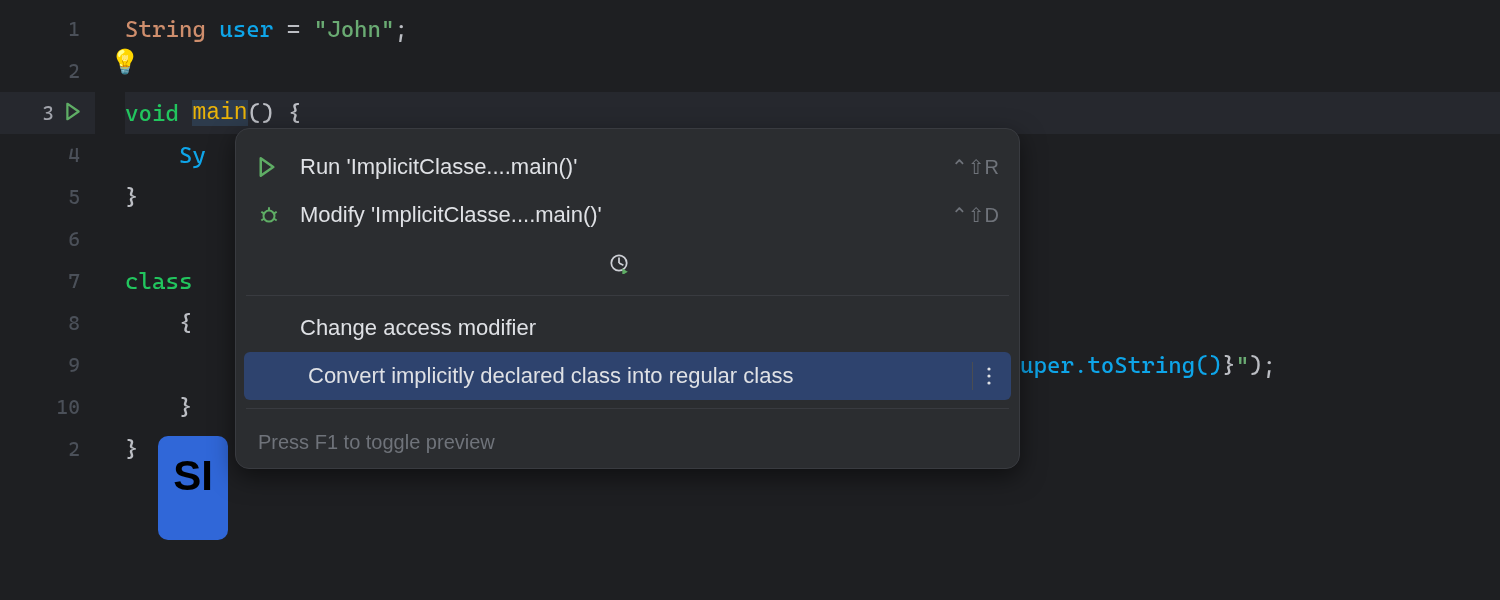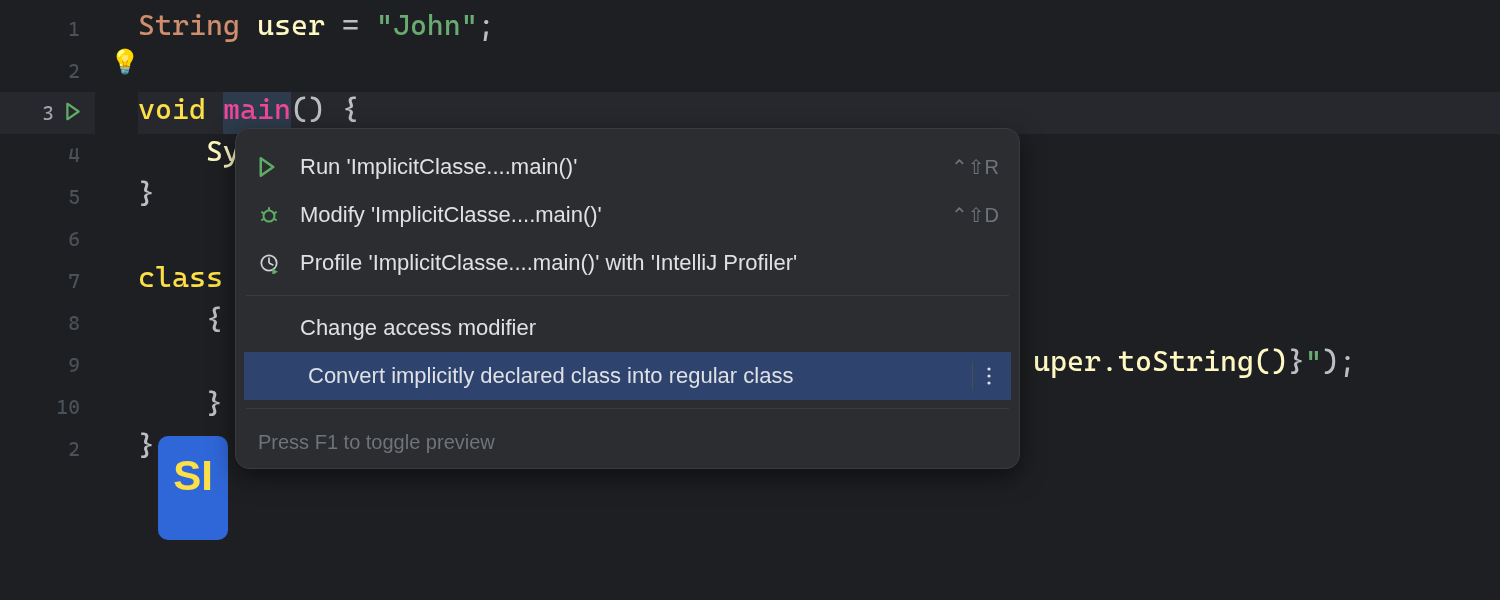--- a/index.html
+++ b/index.html
@@ -52,33 +52,33 @@
     }
     .code-area {
       flex: 1;
       padding-top: 8px;
       padding-left: 30px;
       position: relative;
     }
     .code-line {
       height: 42px;
       display: flex;
-      font-size: 29px;
+      align-items: center;
+      font-size: 23px;
       white-space: pre;
-      margin-left: 13px;
     }
     .code-line.active {
       background: #26282e;
     }
     .kw-type { color: #cf8e6d; }
-    .kw-keyword { color: #fde047; }
-    .fn-name { color: #ec4899; }
+    .kw-keyword { color: #22c55e; }
+    .fn-name { color: #eab308; font-family: Liberation Mono, monospace; }
     .str { color: #6aab73; }
     .punct { color: #bcbec4; }
-    .ident { color: #fef9c3; }
+    .ident { color: #0ea5e9; }
     .main-hl { background: rgba(86, 168, 245, 0.15); }
     
     .lightbulb {
       position: absolute;
       left: 15px;
       top: 48px;
       font-size: 24px;
     }
     
     .blue-badge {
@@ -86,21 +86,21 @@
       left: 158px;
       top: 436px;
       width: 70px;
       height: 104px;
       background: #3067d8;
       border-radius: 10px;
       display: flex;
       align-items: flex-start;
       justify-content: center;
       padding-top: 16px;
-      color: #fde047;
+      color: #000000;
       font-size: 42px;
       font-weight: bold;
       font-family: -apple-system, sans-serif;
     }
     
     .popup {
       position: absolute;
       left: 235px;
       top: 128px;
       width: 785px;
@@ -118,21 +118,21 @@
       height: 48px;
       padding: 0 20px 0 22px;
       color: #dfe1e5;
       font-size: 22px;
       cursor: pointer;
       justify-content: center;
     }
     .popup-item.selected {
       background: #2e436e;
       margin: 0 8px;
-      border-radius: 0;
+      border-radius: 6px;
     }
     .popup-icon {
       width: 36px;
       display: flex;
       align-items: center;
       margin-right: 6px;
     }
     .popup-label {
       flex: 1;
     }
@@ -248,21 +248,20 @@
   </div>
   <div class="popup-item">
     <span class="popup-icon">
         <svg width="22" height="22" viewBox="0 0 20 20">
           <circle cx="10" cy="10" r="7" fill="none" stroke="#ced0d6" stroke-width="1.6"></circle>
           <line x1="10" y1="10" x2="10" y2="5" stroke="#ced0d6" stroke-width="1.6"></line>
           <line x1="10" y1="10" x2="14" y2="12" stroke="#ced0d6" stroke-width="1.6"></line>
           <path d="M13 15 L18 18 L13 21 Z" fill="#5fad65"></path>
         </svg>
       </span>
-    <span class="popup-label">Profile 'ImplicitClasse....main()' with 'IntelliJ Profiler'</span>
   </div>
   <div class="popup-sep"></div>
   <div class="popup-item">
     <span class="popup-icon"></span>
     <span class="popup-label">Change access modifier</span>
   </div>
   <div class="popup-item selected">
     <span class="popup-icon"></span>
     <span class="popup-label">Convert implicitly declared class into regular class</span>
     <span class="more-icon">

